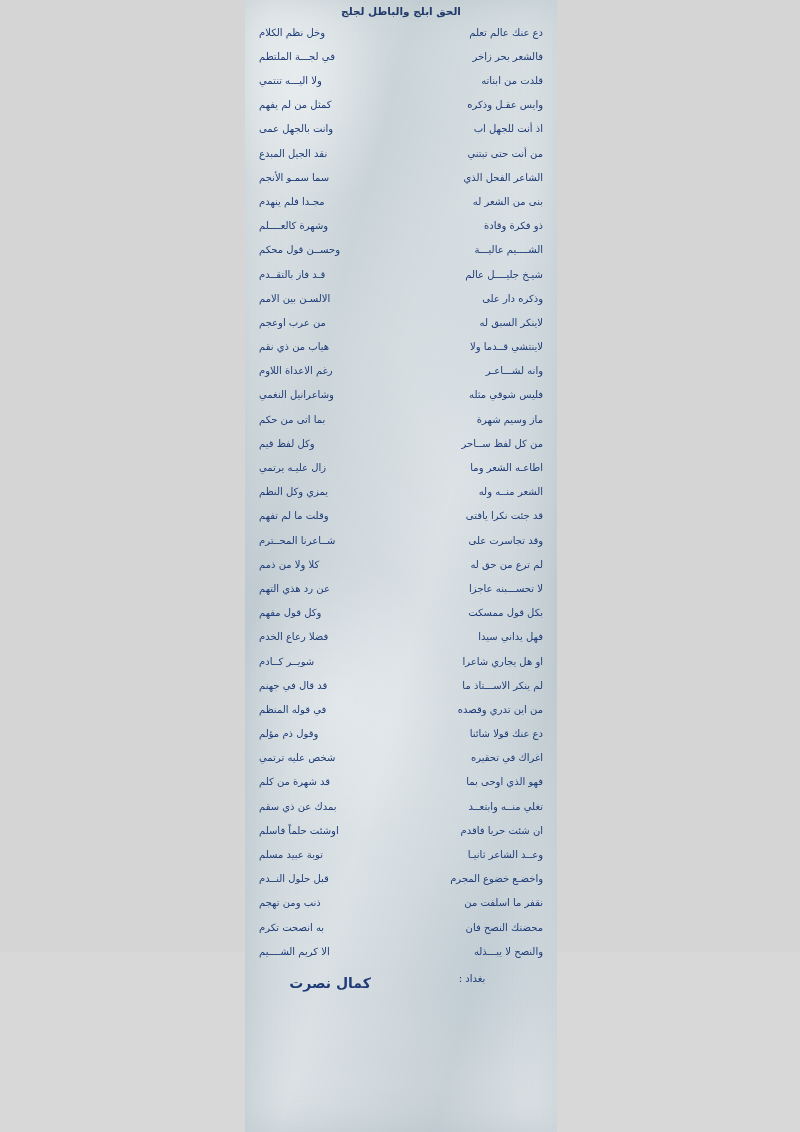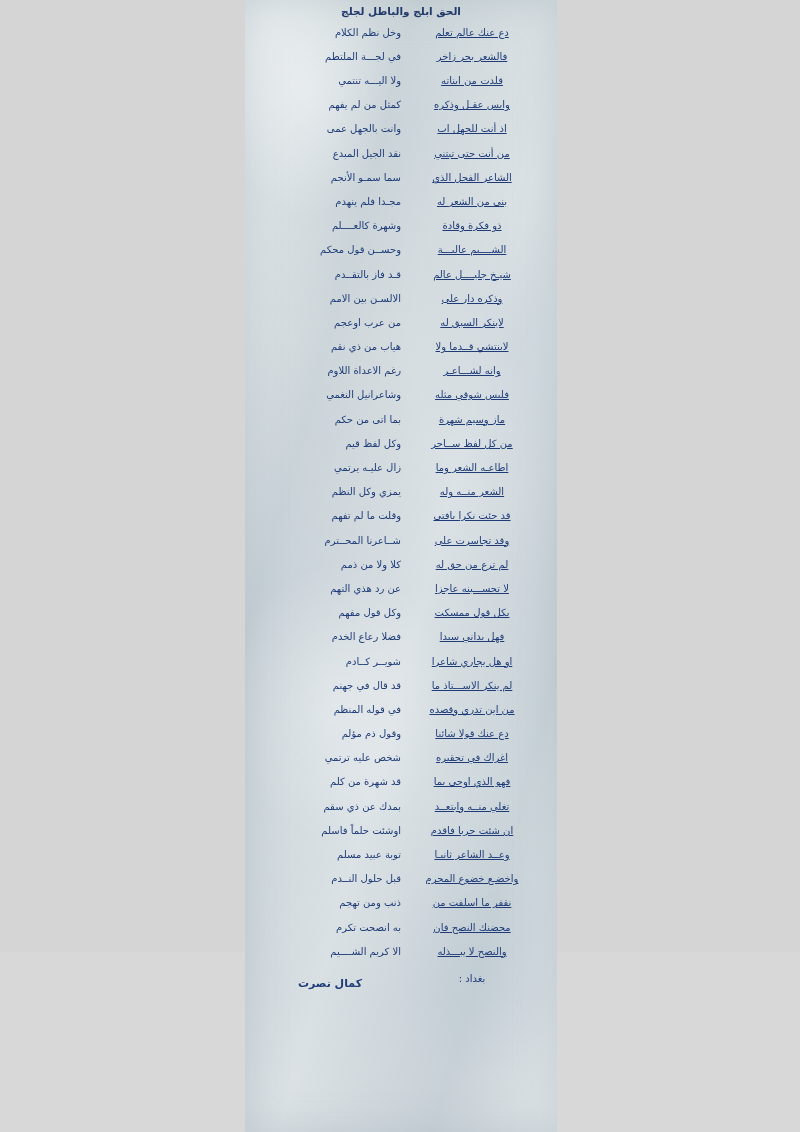--- a/index.html
+++ b/index.html
@@ -75,31 +75,29 @@
   .verse-row {
     display: flex;
     height: 24.2px;
     align-items: center;
   }
   .hemistich {
     width: 50%;
     box-sizing: border-box;
   }
   .h-right {
-    text-align: center;
     padding-left: 3px;
-    text-decoration: underline;
   }
   .h-left {
-    text-align: right;
+    text-align: left;
     padding-right: 3px;
   }
   .signature {
     text-align: center;
-    font-size: 11px;
+    font-size: 14px;
     font-weight: bold;
     color: #1f3c78;
     margin-top: 18px;
     line-height: 1.1;
   }
   .colophon {
     text-align: center;
     font-size: 10px;
     color: #1f3c78;
     line-height: 1.1;

